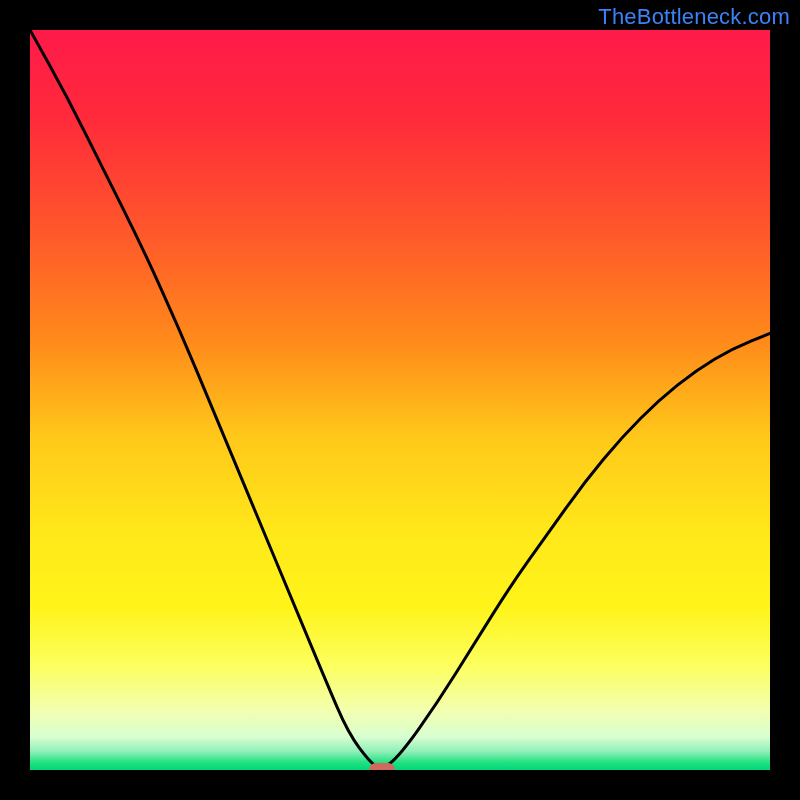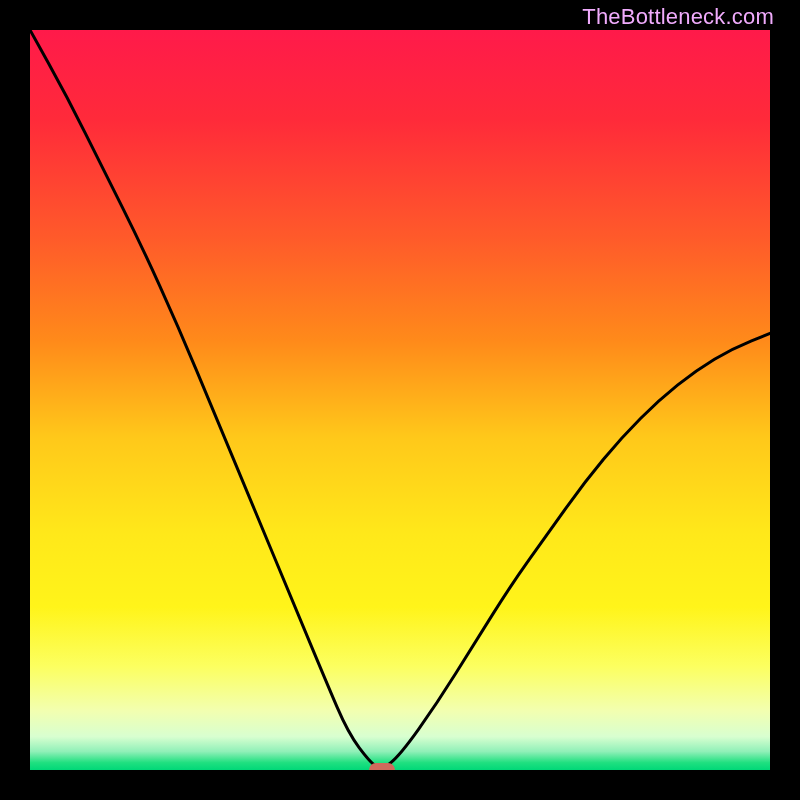--- a/index.html
+++ b/index.html
@@ -31,22 +31,22 @@
   }
   svg.curve-layer {
     position: absolute;
     left: 0; top: 0;
     width: 740px;
     height: 740px;
   }
   .watermark {
     position: absolute;
     top: 4px;
-    right: 26px;
-    color: #f0abfc;
+    right: 10px;
+    color: #3b82f6;
     font-size: 22px;
     font-weight: 500;
     letter-spacing: 0.2px;
     user-select: none;
   }
   .marker {
     position: absolute;
     width: 26px;
     height: 14px;
     border-radius: 7px;

